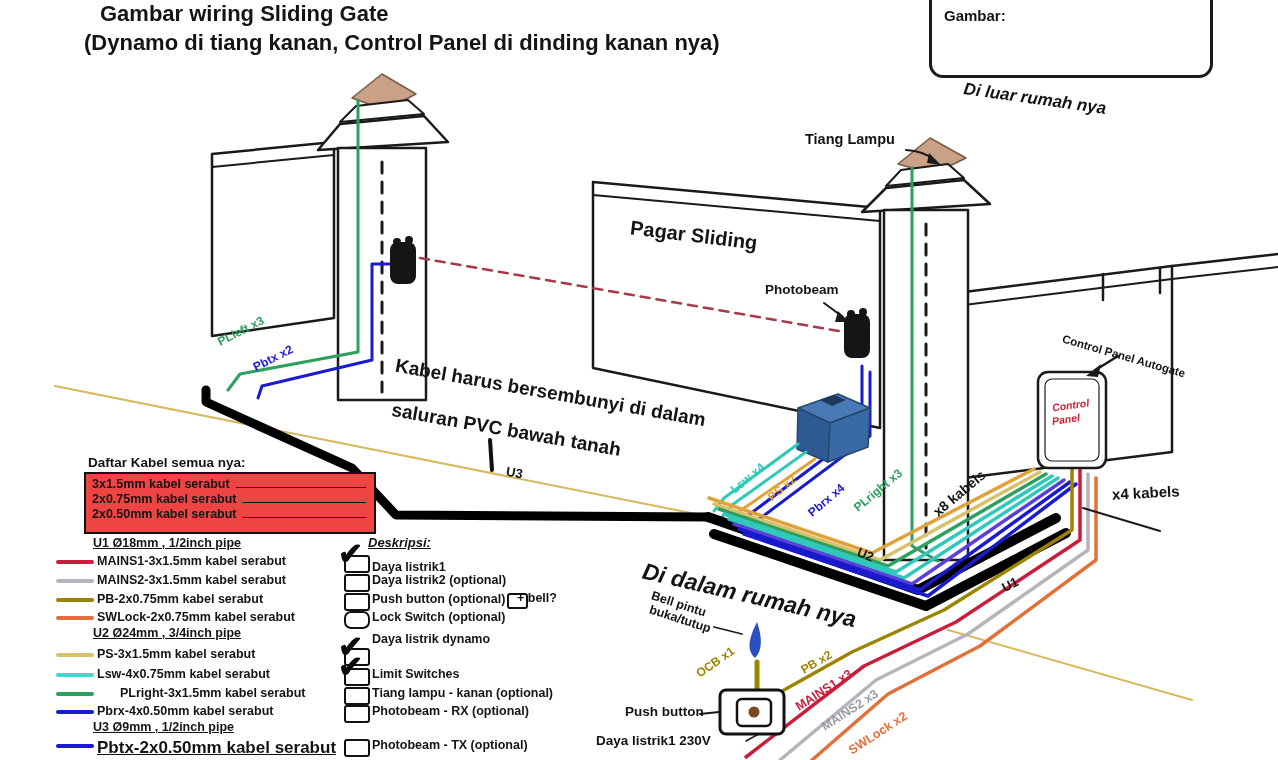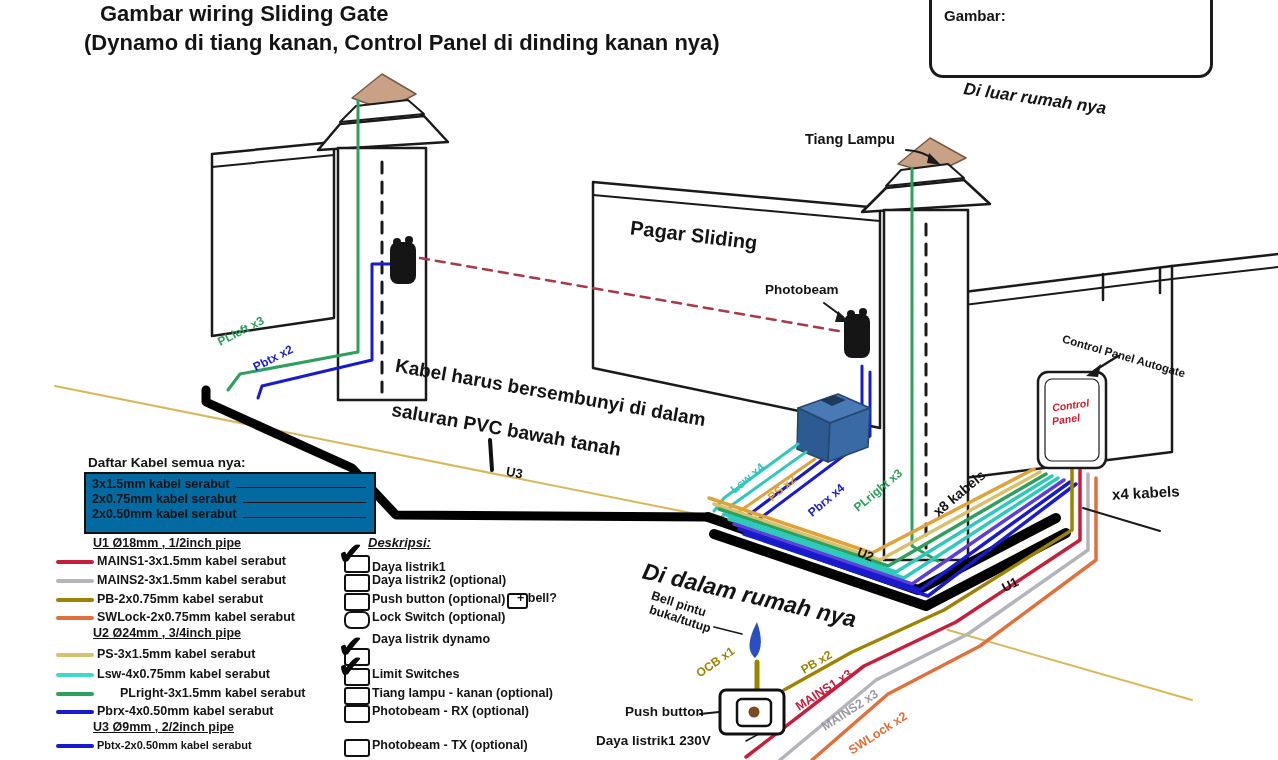--- a/index.html
+++ b/index.html
@@ -6,21 +6,21 @@
   body{width:1278px;height:760px;position:relative;overflow:hidden;background:#fff;
        font-family:"Liberation Sans",sans-serif;color:#141414;}
   svg{position:absolute;left:0;top:0;}
   .t{position:absolute;white-space:nowrap;line-height:1.1;}
   .b{font-weight:bold;}
   .i{font-style:italic;}
   .u{text-decoration:underline;}
   .cbox{position:absolute;border:2.5px solid #111;border-radius:3px;background:#fff;}
   .check{position:absolute;font-weight:bold;color:#0a0a0a;pointer-events:none;}
   .swatch{position:absolute;height:4px;border-radius:2px;}
-  .lbox{position:absolute;border:2.5px solid #111;background:#0369a1;display:flex;
+  .lbox{position:absolute;border:2.5px solid #111;background:#ef4444;display:flex;
         flex-direction:column;justify-content:space-around;padding:2px 8px 11px 6px;box-sizing:border-box;}
   .lrow{display:flex;align-items:flex-end;}
   .lrow .fill{flex:1;border-bottom:1.6px solid #111;margin:0 0 3px 6px;height:10px;}
   .lrow span.txt{font-size:12.5px;font-weight:bold;}
 </style>
 </head>
 <body>
 
 <svg width="1278" height="760" viewBox="0 0 1278 760">
   <g fill="none" stroke-linecap="round" stroke-linejoin="round">
@@ -219,18 +219,18 @@
 <div class="swatch" style="left: 56px; top: 692px; width: 38px; background: rgb(44, 160, 92);"></div>
 <div class="t b" style="left:97px;top:687px;font-size:12.5px;padding-left:23px;">PLright-3x1.5mm kabel serabut</div>
 <div class="cbox" style="left:344px;top:687px;width:22px;height:14px;"></div>
 <div class="t b" style="left:372px;top:687px;font-size:12.5px;">Tiang lampu - kanan (optional)</div>
 
 <div class="swatch" style="left: 56px; top: 710px; width: 38px; background: rgb(26, 26, 206);"></div>
 <div class="t b" style="left:97px;top:705px;font-size:12.5px;">Pbrx-4x0.50mm kabel serabut</div>
 <div class="cbox" style="left:344px;top:705px;width:22px;height:14px;"></div>
 <div class="t b" style="left:372px;top:705px;font-size:12.5px;">Photobeam - RX (optional)</div>
 
-<div class="t b u" style="left:93px;top:721px;font-size:12.5px;">U3 Ø9mm , 2/2inch pipe</div>
+<div class="t b u" style="left:93px;top:721px;font-size:12.5px;">U3 Ø9mm , 1/2inch pipe</div>
 
 <div class="swatch" style="left: 56px; top: 744px; width: 38px; background: rgb(26, 26, 206);"></div>
-<div class="t b" style="left:97px;top:739px;font-size:11px;">Pbtx-2x0.50mm kabel serabut</div>
+<div class="t b" style="left:97px;top:739px;font-size:17px;text-decoration:underline;">Pbtx-2x0.50mm kabel serabut</div>
 <div class="cbox" style="left:344px;top:739px;width:22px;height:14px;"></div>
 <div class="t b" style="left:372px;top:739px;font-size:12.5px;">Photobeam - TX (optional)</div>
 
 </body></html>

